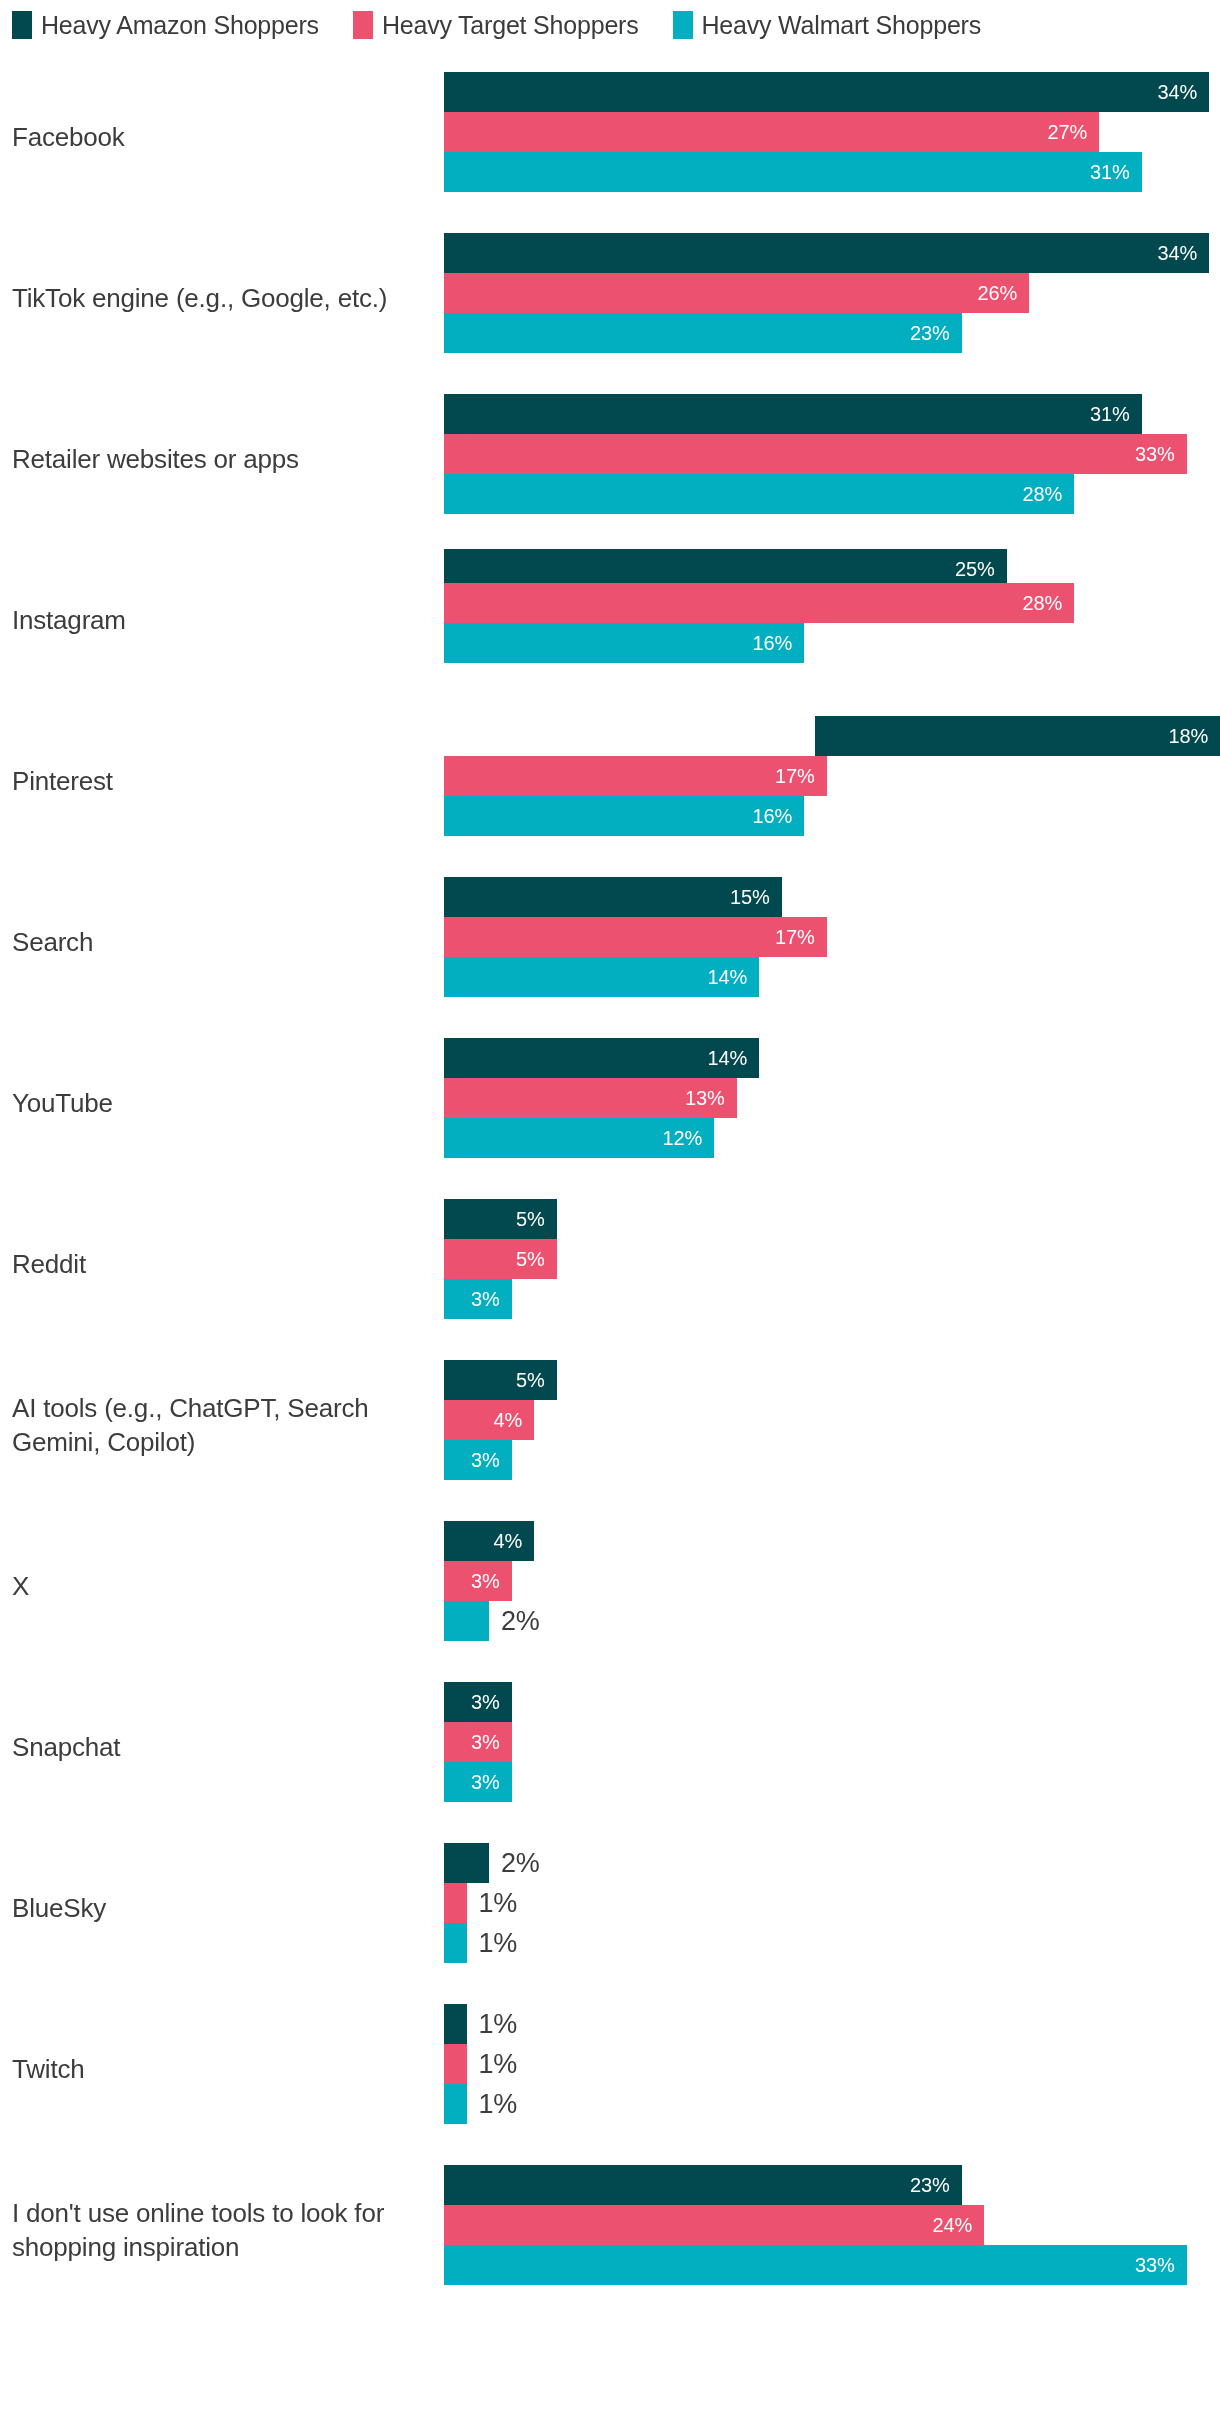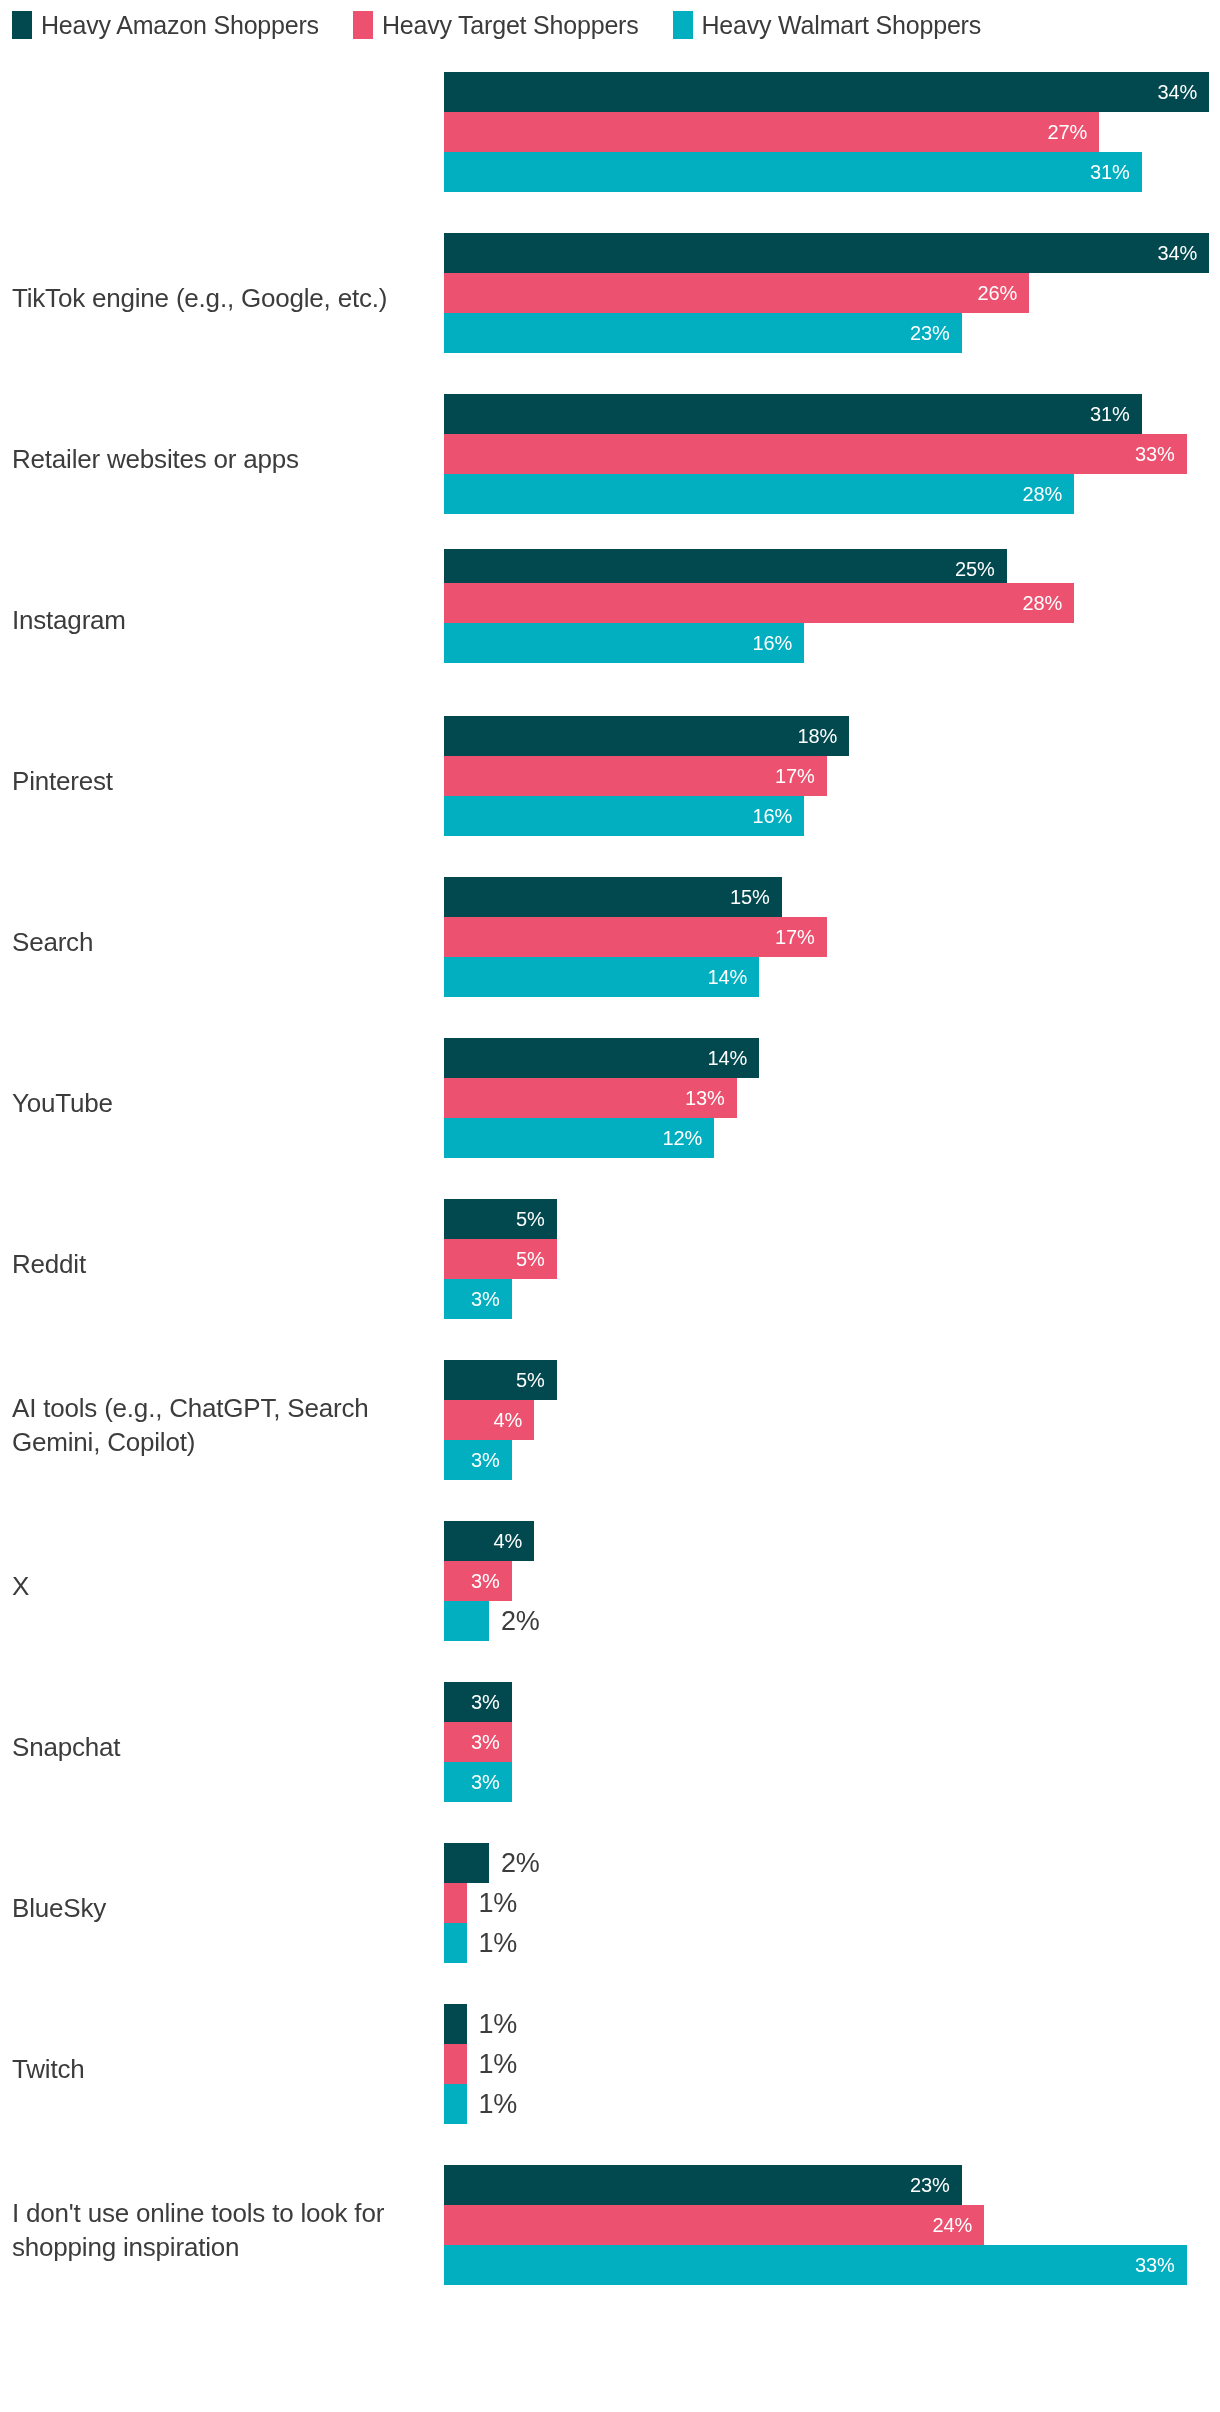--- a/index.html
+++ b/index.html
@@ -115,20 +115,21 @@
         <span class="legend-label">Heavy Target Shoppers</span>
       </div>
       <div class="legend-item">
         <span class="legend-swatch" style="background: rgb(1, 175, 193);"></span>
         <span class="legend-label">Heavy Walmart Shoppers</span>
       </div>
     </div>
 
   <div id="chart">
       <div class="row" style="height: 161px;">
+        <div class="row-label">Facebook</div>
         <div class="bars" style="left: 444px;">
           <div class="bar-wrap" style="height: 40px;">
             <div class="bar" style="background: rgb(2, 73, 79); width: 765px; height: 40px;">
               <span class="bar-value-in">34%</span>
             </div>
           </div>
           <div class="bar-wrap" style="height: 40px;">
             <div class="bar" style="background: rgb(236, 82, 112); width: 655px; height: 40px;">
               <span class="bar-value-in">27%</span>
             </div>
@@ -196,21 +197,21 @@
           <div class="bar-wrap" style="height: 40px;">
             <div class="bar" style="background: rgb(1, 175, 193); width: 360px; height: 40px;">
               <span class="bar-value-in">16%</span>
             </div>
           </div>
         </div>
       </div>
       <div class="row" style="height: 161px;">
         <div class="row-label">Pinterest</div>
         <div class="bars" style="left: 444px;">
-          <div class="bar-wrap" style="height: 40px;">
+          <div class="bar-wrap" style="height: 40px; justify-content: flex-end;">
             <div class="bar" style="background: rgb(2, 73, 79); width: 405px; height: 40px;">
               <span class="bar-value-in">18%</span>
             </div>
           </div>
           <div class="bar-wrap" style="height: 40px;">
             <div class="bar" style="background: rgb(236, 82, 112); width: 382.5px; height: 40px;">
               <span class="bar-value-in">17%</span>
             </div>
           </div>
           <div class="bar-wrap" style="height: 40px;">

